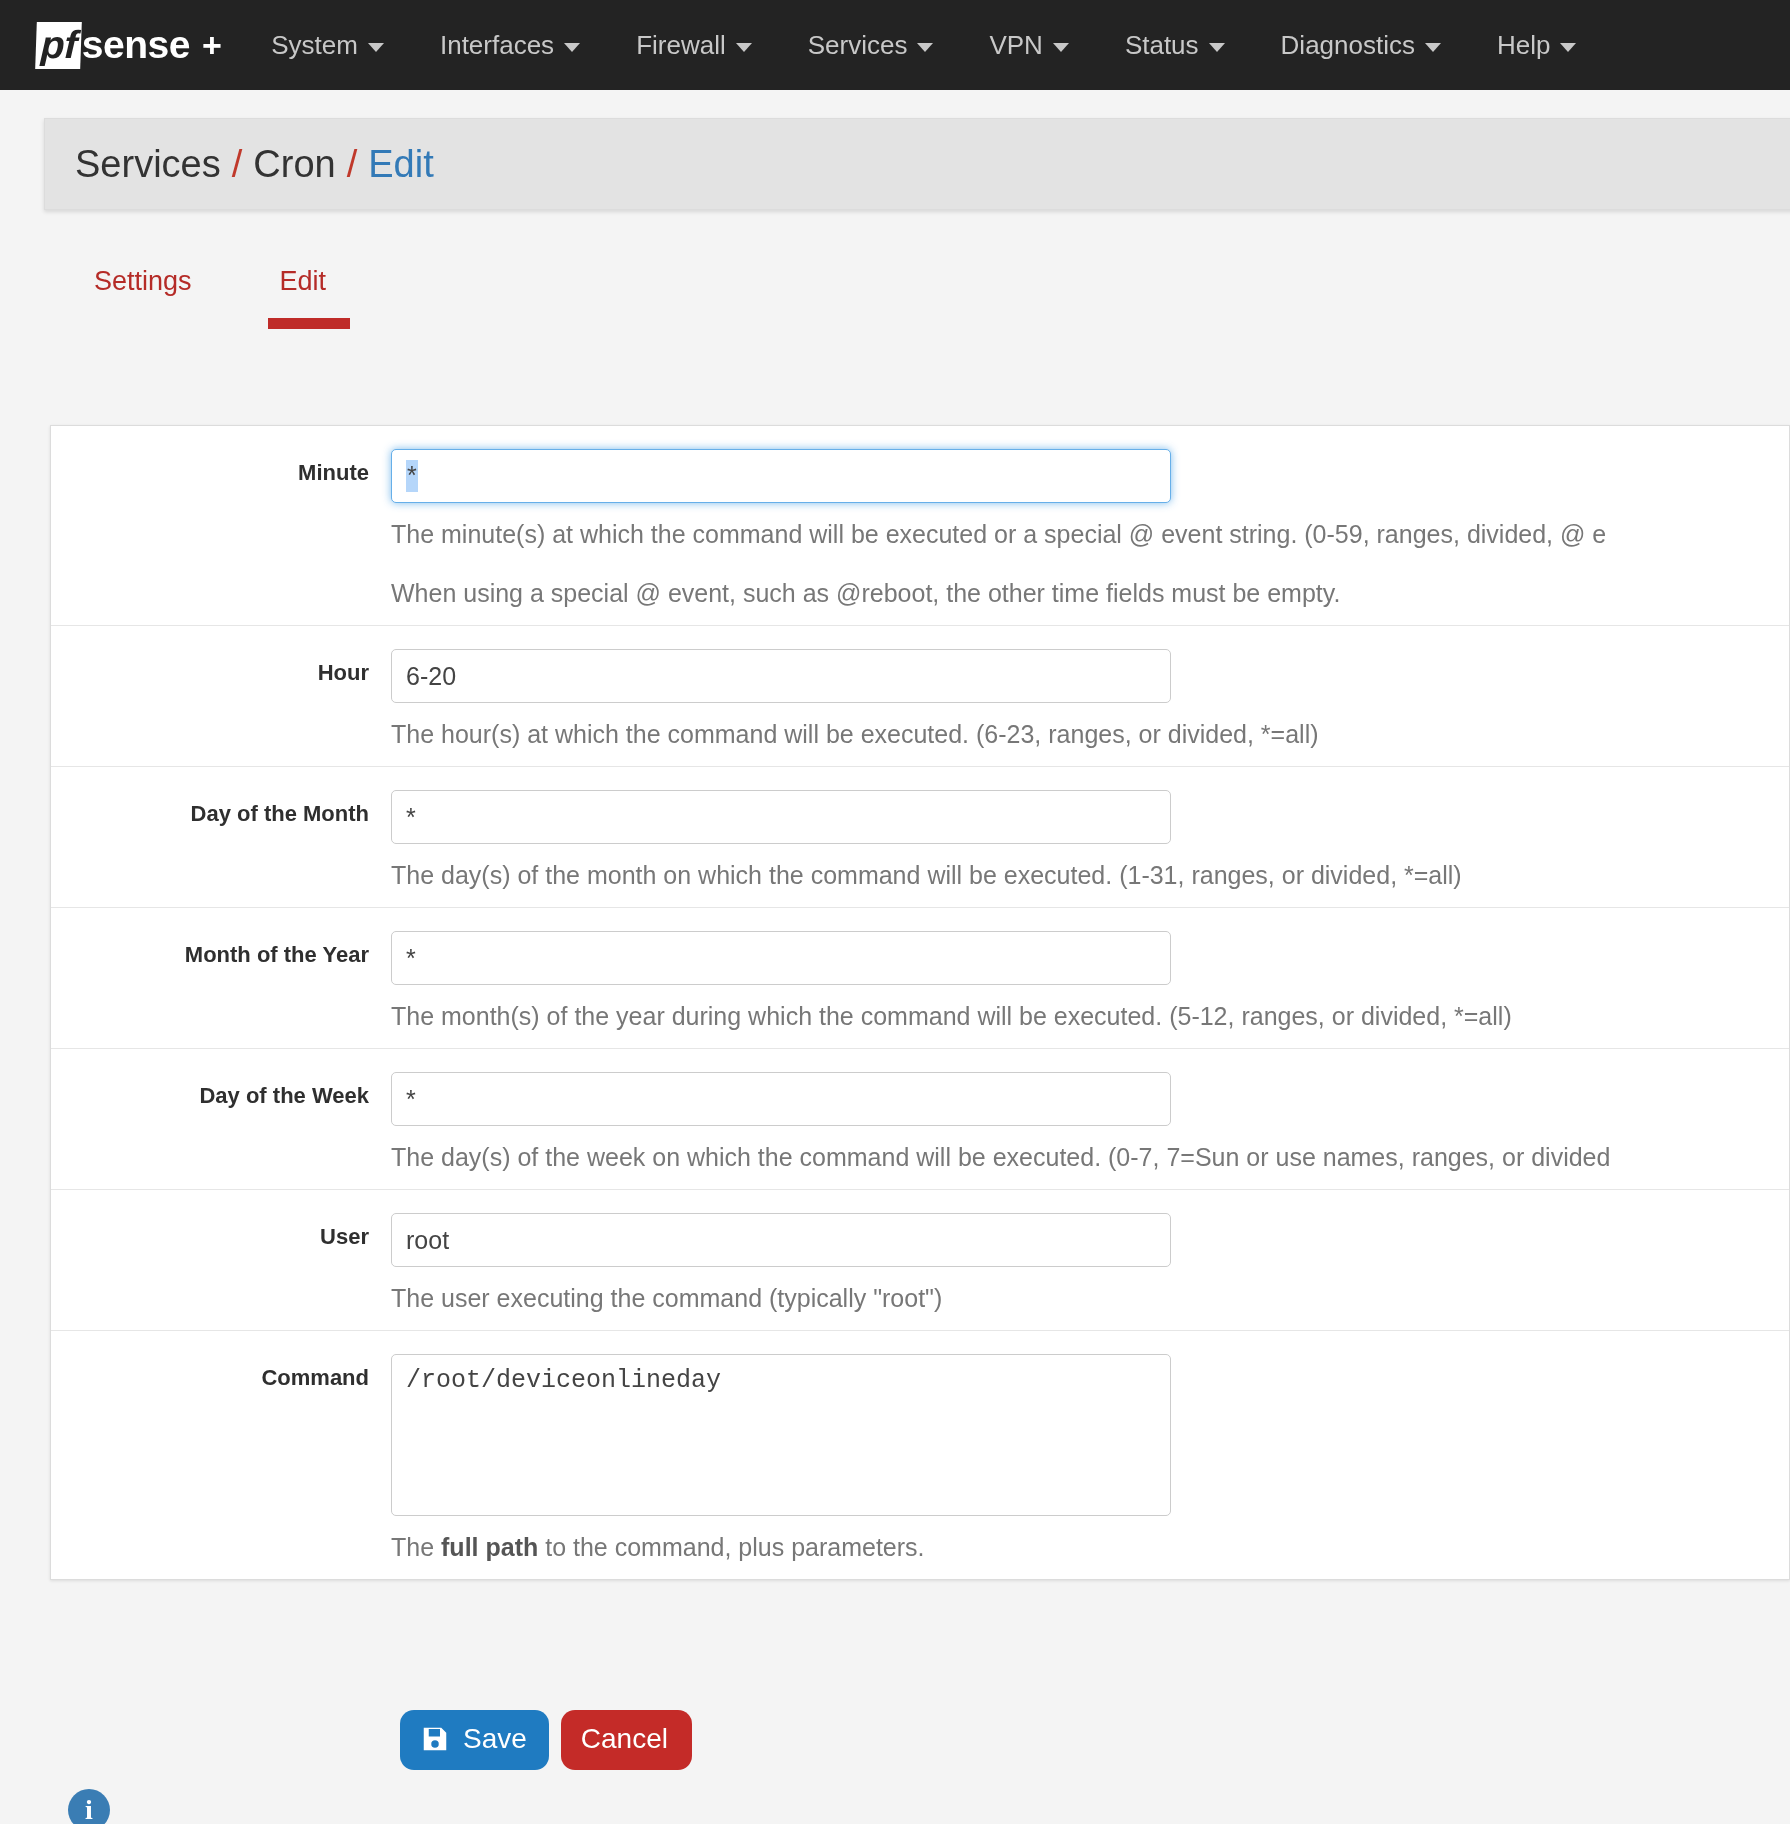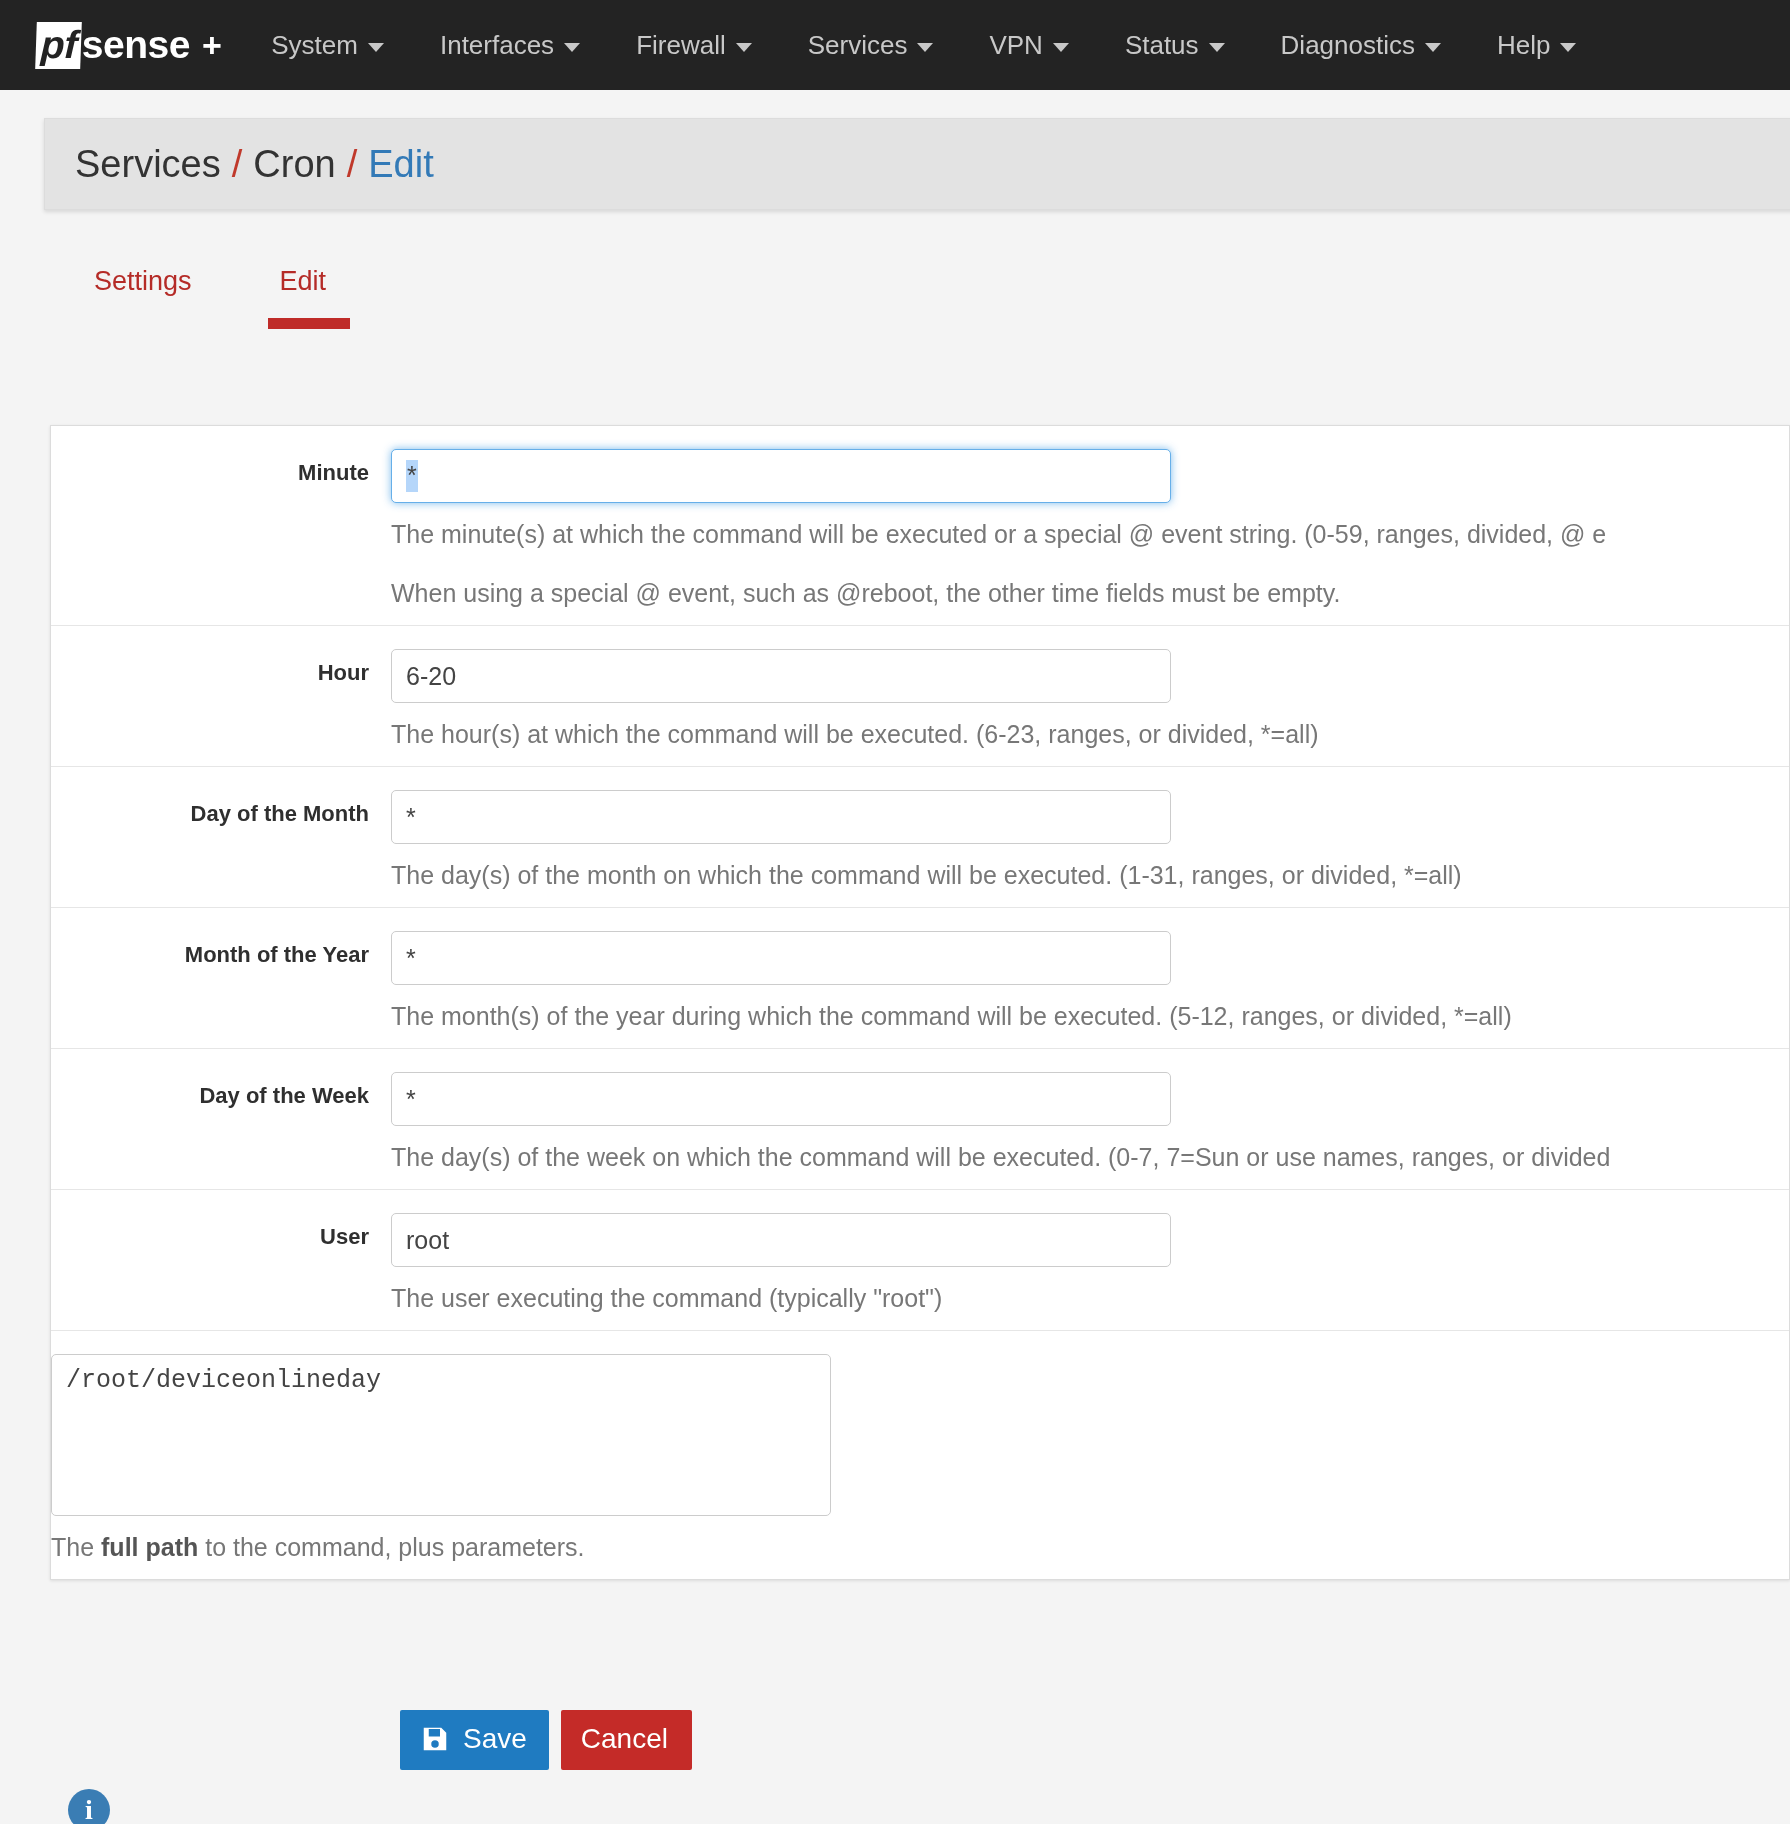--- a/index.html
+++ b/index.html
@@ -160,21 +160,21 @@
   .help-block b { color: #555555; font-weight: bold; }
 
   
   .btn-row {
     position: absolute; left: 400px; top: 1710px;
     display: flex; gap: 12px; align-items: center;
   }
   .btn {
     display: flex; align-items: center; gap: 13px;
     font-size: 28px; color: #ffffff;
-    border: none; border-radius: 2px;
+    border: none; border-radius: 14px;
     padding: 13px 22px 15px 20px;
     cursor: pointer;
     font-family: "Liberation Sans", sans-serif;
   }
   .btn-save { background: #1f7bc1; }
   .btn-cancel { background: #c42b28; padding-right: 24px; }
 
   
   .info-icon {
     position: absolute; left: 68px; top: 1789px;
@@ -307,20 +307,21 @@
     <div class="form-label">User</div>
     <div class="form-control-col">
       <div class="ctrl ctrl-fake">
         <span>root</span>
       </div>
       <div class="help-block">The user executing the command (typically "root")</div>
     </div>
   </div>
 
   <div class="form-row">
+    <div class="form-label">Command</div>
     <div class="form-control-col">
       <textarea class="ctrl" style="">/root/deviceonlineday</textarea>
       <div class="help-block"><span>The </span><b>full path</b><span> to the command, plus parameters.</span></div>
     </div>
   </div>
 </div>
 
 <div class="btn-row">
   <div class="btn btn-save">
     <svg width="30" height="30" viewBox="0 0 24 24">

